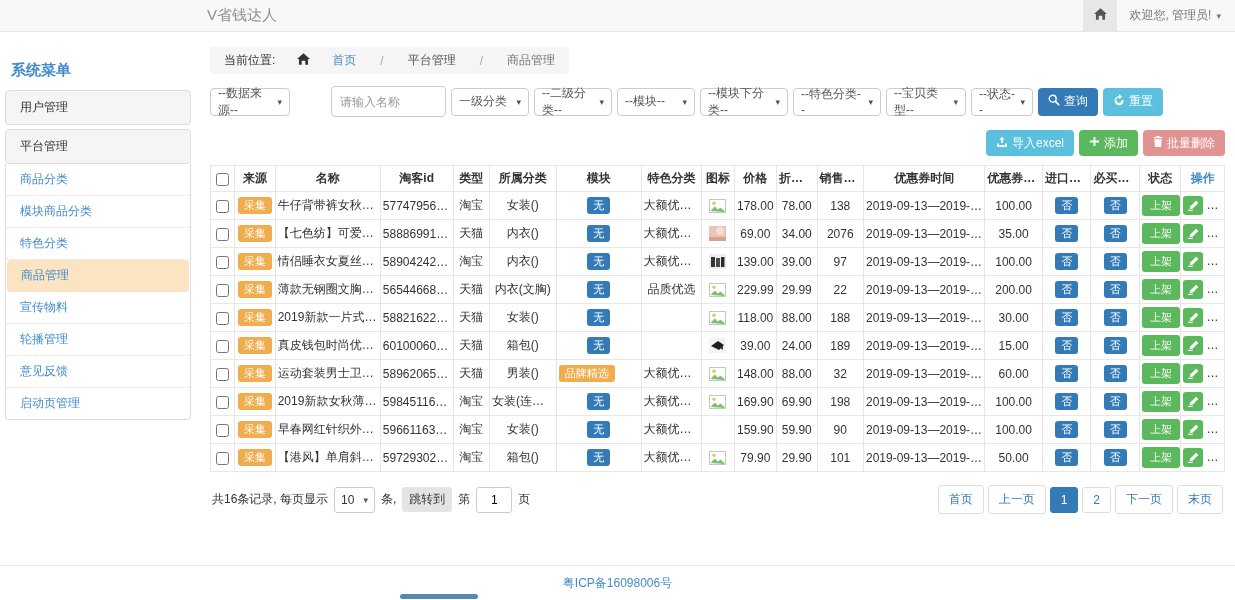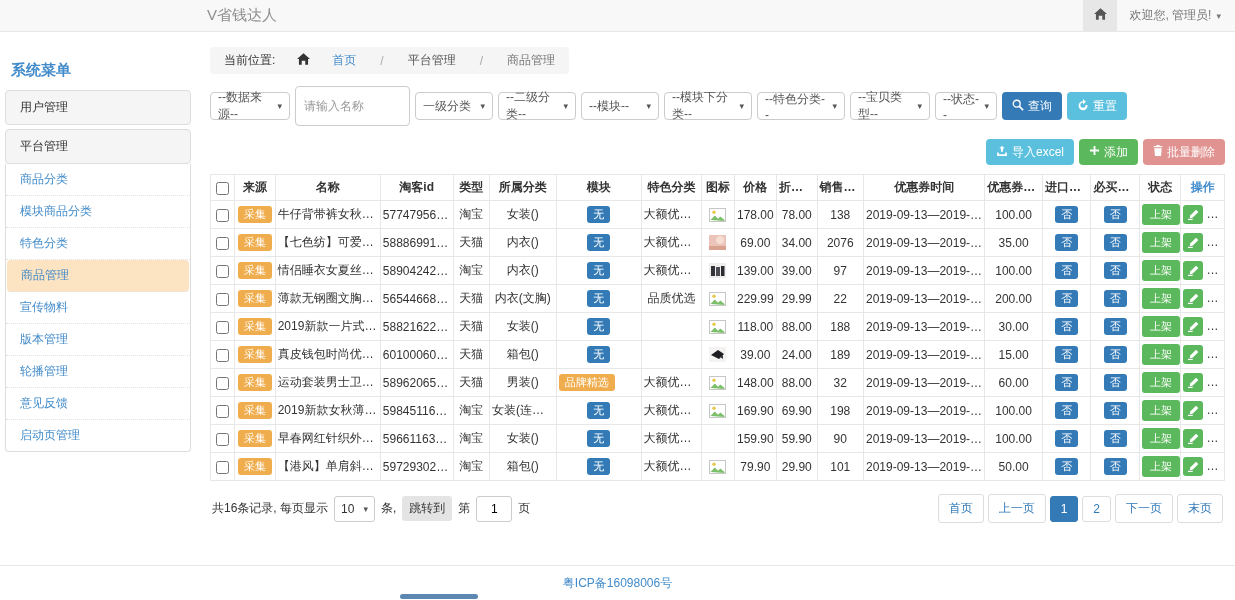--- a/index.html
+++ b/index.html
@@ -34,22 +34,22 @@
   .breadcrumb .bc-home{color:#428bca;cursor:pointer;}
   .breadcrumb .sep{color:#aaa;padding:0 2px;}
   .breadcrumb .bc-section{color:#555;}
   .breadcrumb .bc-current{color:#777;}
   .breadcrumb svg path{fill:#333;}
 
   .filters{display:flex;align-items:center;gap:5px;margin-top:12px;}
   .f-select{height:28px;border:1px solid #ccc;border-radius:4px;background:#fff;color:#555;
             display:flex;align-items:center;justify-content:space-between;padding:0 7px;cursor:pointer;box-sizing:border-box;}
   .sel-caret{font-size:9px;color:#555;margin-left:4px;}
-  .f-input{height:40px;border:1px solid #ccc;border-radius:4px;padding:0 8px;box-sizing:border-box;color:#555;font-size:12px;
-           font-family:"Liberation Sans","DejaVu Sans",sans-serif;}
+  .f-input{height:31px;border:1px solid #ccc;border-radius:4px;padding:0 8px;box-sizing:border-box;color:#555;font-size:12px;
+           font-family:"Liberation Sans","DejaVu Sans",sans-serif;margin-left:36px;}
   .f-input::placeholder{color:#999;}
   .filters>*:nth-child(1){width:80px;}
   .filters>*:nth-child(2){width:115px;}
   .filters>*:nth-child(3){width:78px;}
   .filters>*:nth-child(4){width:78px;}
   .filters>*:nth-child(5){width:78px;}
   .filters>*:nth-child(6){width:88px;}
   .filters>*:nth-child(7){width:88px;}
   .filters>*:nth-child(8){width:80px;}
   .filters>*:nth-child(9){width:62px;}
@@ -128,21 +128,20 @@
           <div class="menu-header">用户管理</div>
         </div>
         <div class="menu-group">
           <div class="menu-header">平台管理</div>
           <div class="submenu">
             <div class="submenu-item">商品分类</div>
             <div class="submenu-item">模块商品分类</div>
             <div class="submenu-item">特色分类</div>
             <div class="submenu-item active">商品管理</div>
             <div class="submenu-item">宣传物料</div>
-            <div class="submenu-item">版本管理</div>
             <div class="submenu-item">轮播管理</div>
             <div class="submenu-item">意见反馈</div>
             <div class="submenu-item">启动页管理</div>
           </div>
         </div>
       </div>
   </aside>
 
   <main class="main">
 

